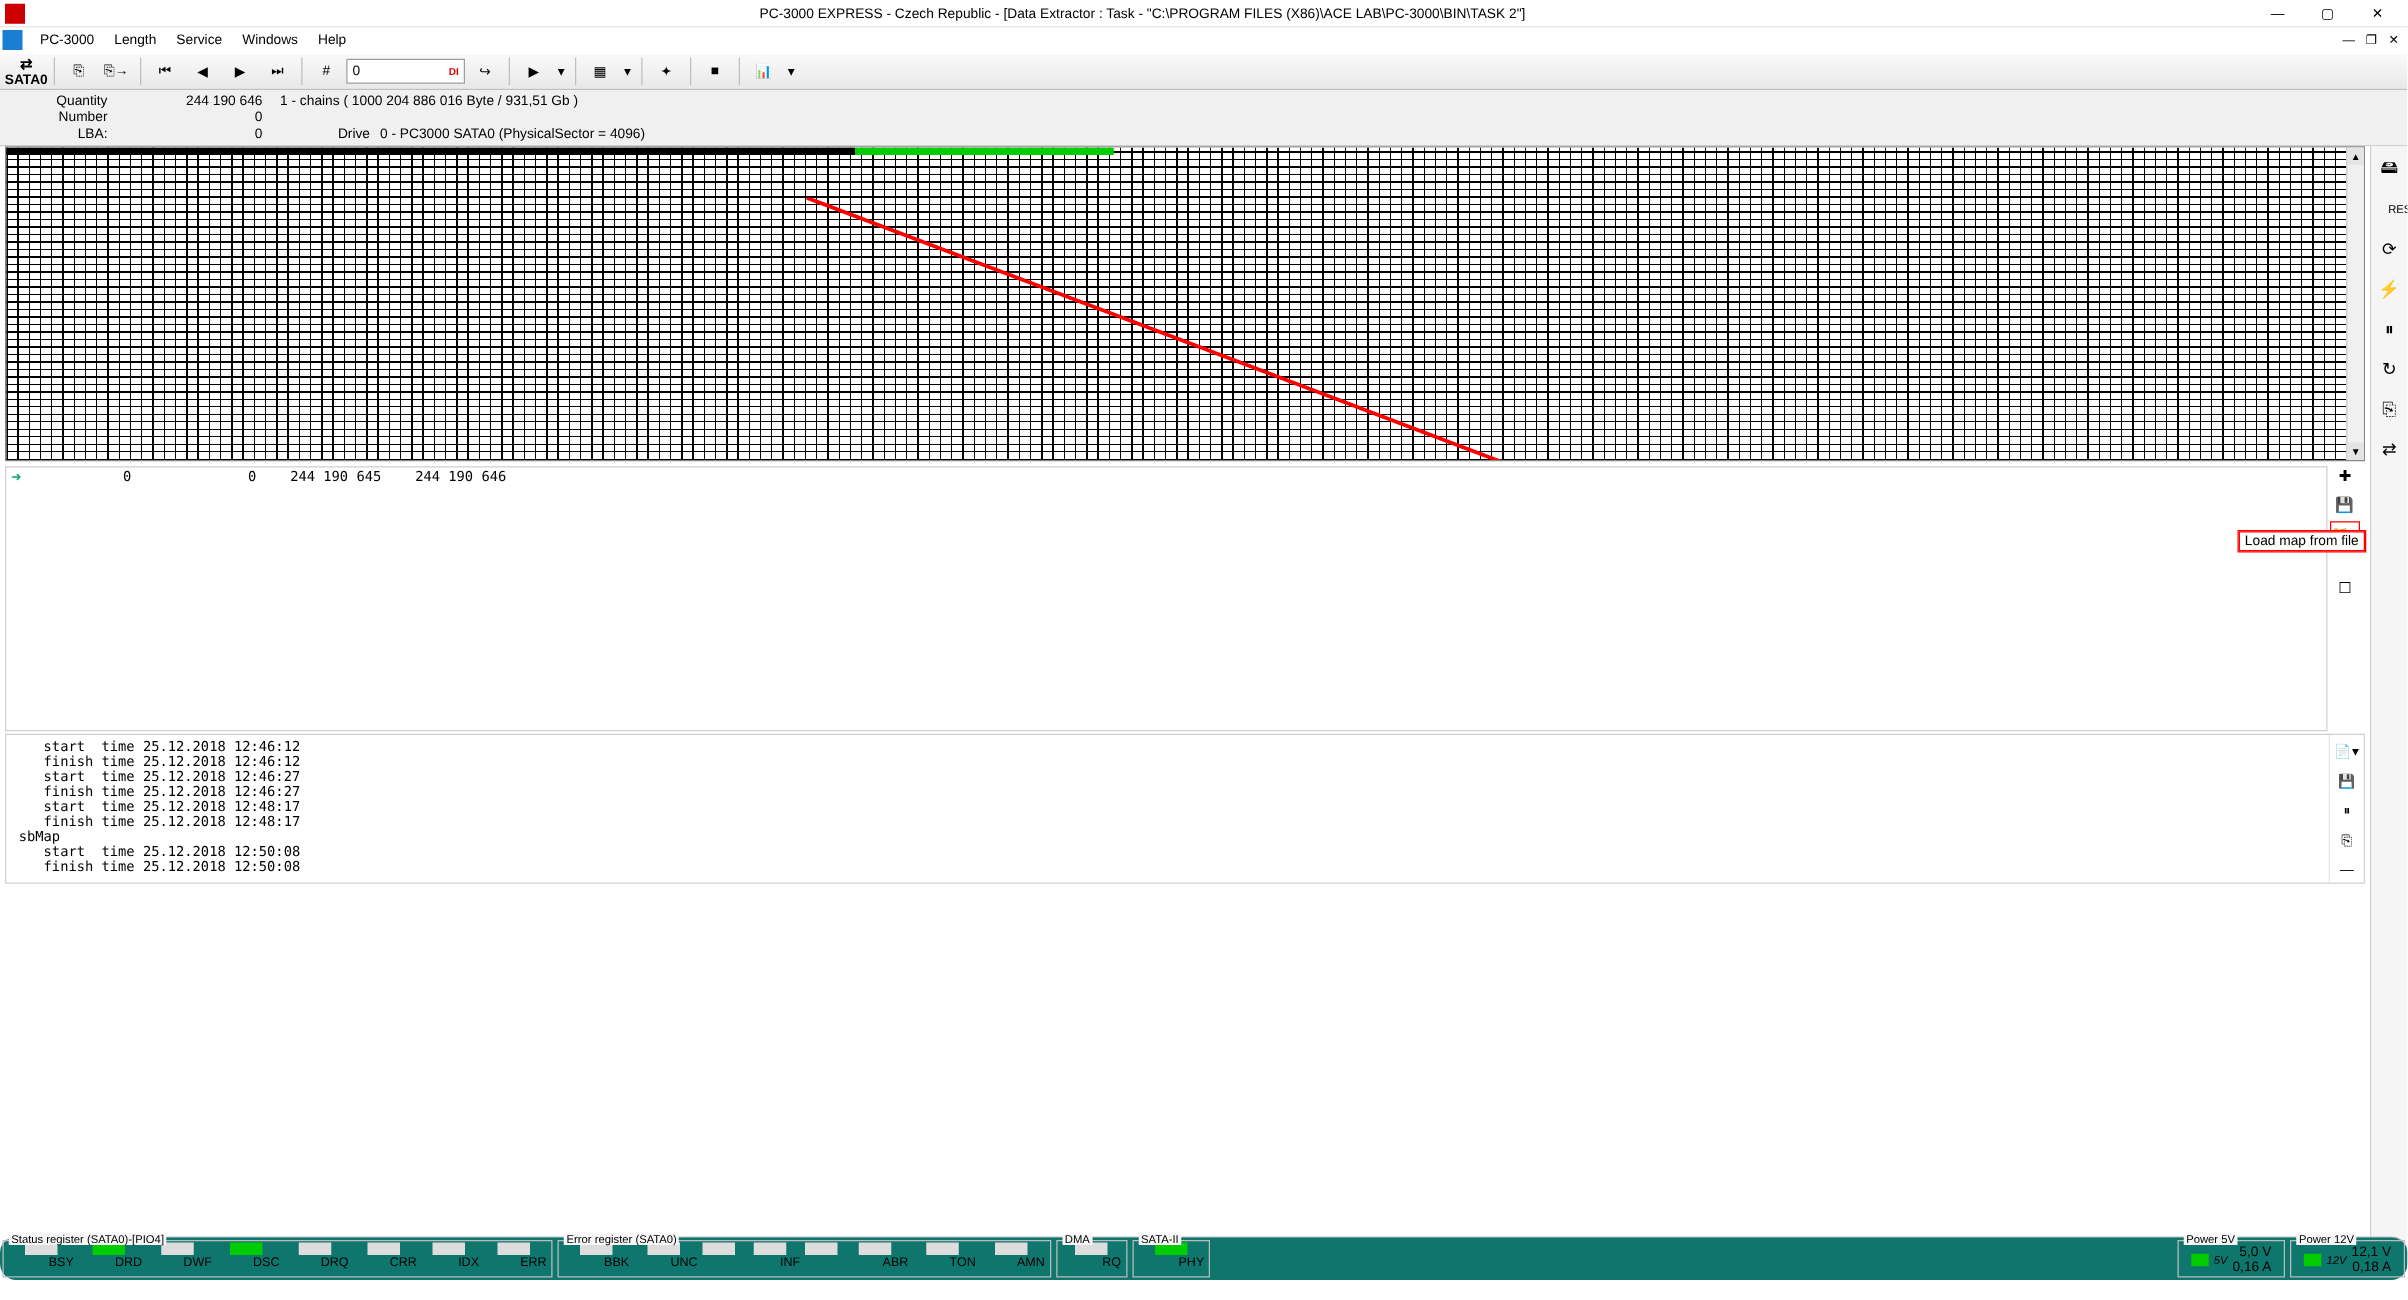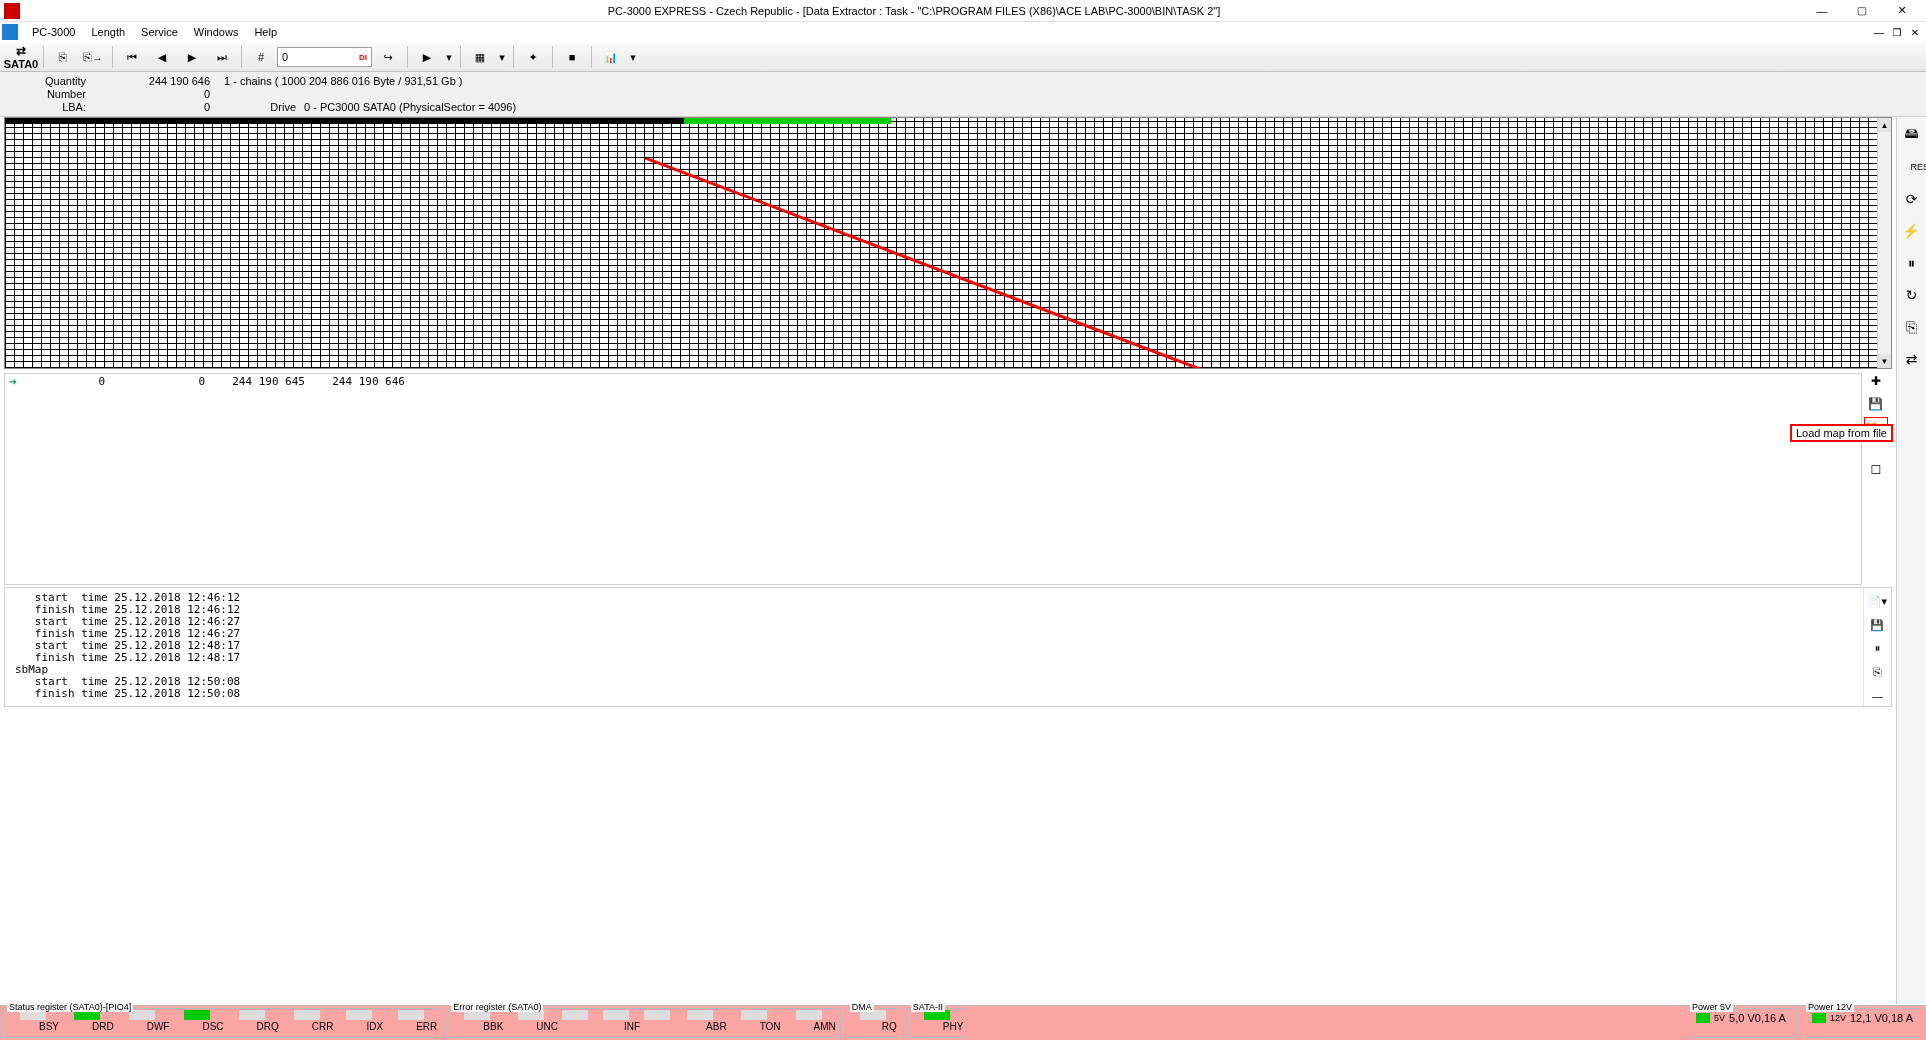--- a/index.html
+++ b/index.html
@@ -64,32 +64,32 @@
 
 .log { margin:2px 4px 0 4px; border:1px solid #d0d0d0; height:120px; display:flex; }
 .log-text { flex:1; padding:4px 10px; font-family:monospace; font-size:11px; line-height:12px; white-space:pre; overflow:auto; }
 .log-tools { width:28px; border-left:1px solid #e4e4e4; display:flex; flex-direction:column; align-items:center; gap:4px; padding-top:4px; }
 .log-tools .lbtn { width:22px; height:20px; display:flex; align-items:center; justify-content:center; cursor:pointer; }
 
 .tabs { display:flex; margin:0 4px; }
 .tab { padding:2px 8px; border:1px solid #bbb; border-top:none; background:#f3f3f3; cursor:pointer; margin-right:-1px; font-size:11px; }
 .tab.active { background:#fff; font-weight:normal; }
 
-.statusbar { position:absolute; bottom:0; left:0; right:0; height:35px; border-top:1px solid #bbb; background:#fca5a5; display:flex; align-items:stretch; font-size:10px; }
+.statusbar { position:absolute; bottom:16px; left:0; right:0; height:35px; border-top:1px solid #bbb; background:#0f766e; display:flex; align-items:stretch; font-size:10px;border-radius:13px; }
 .grp { border:1px solid #bbb; margin:2px; padding:1px 4px 0 4px; display:flex; flex-direction:column; position:relative; }
 .grp .glabel { position:absolute; top:-7px; left:4px; background:#f7f7f7; padding:0 2px; font-size:9px; }
 .leds { display:flex; gap:1px; }
 .leds .led { display:flex; flex-direction:column; align-items:center; gap:1px; }
 .leds .led .box { width:26px; height:10px; background:#ddd; }
 .leds .led .box.on { background:#0c0; }
 .leds .led .txt { font-size:10px;padding-left:32px; }
 .pwr { display:flex; align-items:center; gap:4px; padding:2px 6px; font-size:10px; }
 .pwr .pwrbox { width:14px; height:10px; background:#0c0; display:inline-block; }
-.pwr .pwrlbl { font-size:9px; }
-.pwr .vals { display:flex; flex-direction:row; text-align:right; font-size:10px; }
+.pwr .pwrlbl { font-size:9px;font-style:italic; }
+.pwr .vals { display:flex; flex-direction:column; text-align:right; font-size:10px; }
 </style>
 </head>
 <body>
 
 <div class="titlebar">
   <span class="icon"></span>
   <span class="title">PC-3000 EXPRESS - Czech Republic - [Data Extractor : Task - "C:\PROGRAM FILES (X86)\ACE LAB\PC-3000\BIN\TASK 2"]</span>
   <div class="wbtn">—</div>
   <div class="wbtn">▢</div>
   <div class="wbtn">✕</div>

